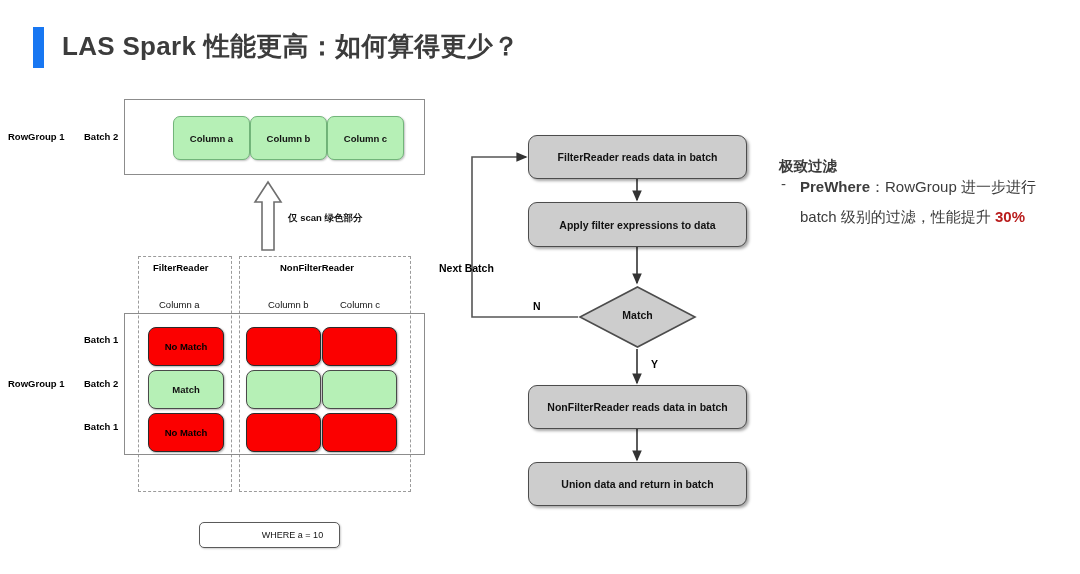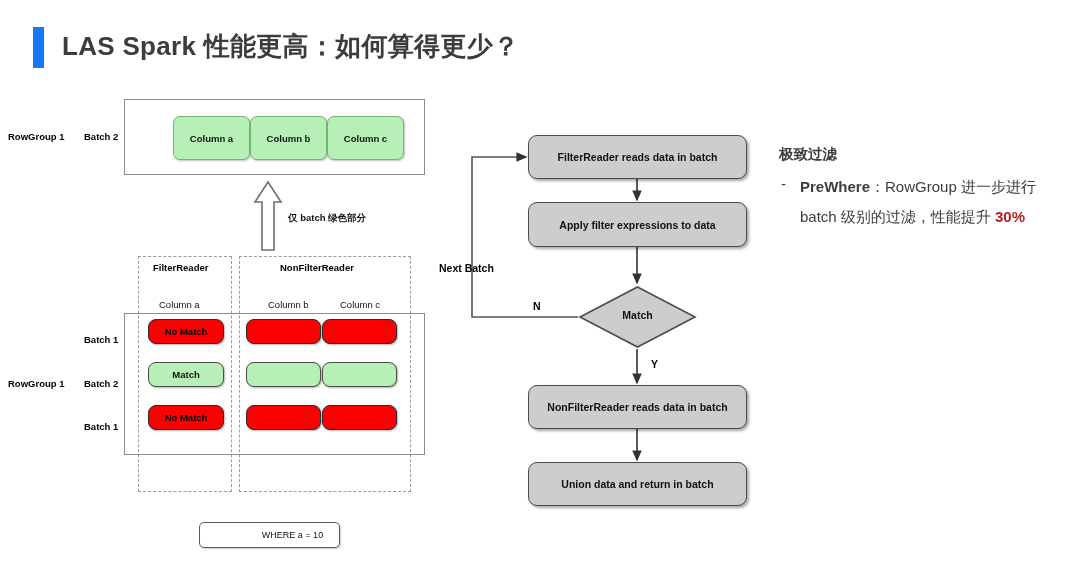--- a/index.html
+++ b/index.html
@@ -50,22 +50,22 @@
   
   #bottom-rect{left:124px;top:313px;width:301px;height:142px;border:1.4px solid #8c8c8c;box-sizing:border-box;background:transparent;}
 
   
   #lbl-rowgroup-bot{left:8px;top:378px;}
   #lbl-b1{left:84px;top:334px;}
   #lbl-b2{left:84px;top:378px;}
   #lbl-b3{left:84px;top:421px;}
 
   
-  .cell{position:absolute;height:25px;border-radius:8px;display:flex;align-items:center;justify-content:center;
-        font-size:9.5px;font-weight:bold;box-shadow:1px 1px 2px rgba(0,0,0,.3);box-sizing:border-box;}
+  .cell{position:absolute;height:39px;border-radius:8px;display:flex;align-items:center;justify-content:center;
+        font-size:9.5px;font-weight:bold;box-shadow:1px 1px 2px rgba(0,0,0,.3);box-sizing:border-box;margin-top:8px;}
   .cell.red{background:#fb0000;border:1px solid #2b2b2b;color:#000;}
   .cell.green{background:#b6f0b6;border:1px solid #4a4a4a;color:#111;}
   .col-a{left:148px;width:76px;}
   .col-b{left:246px;width:75px;}
   .col-c{left:322px;width:75px;}
   .row1{top:319px;}
   .row2{top:362px;}
   .row3{top:405px;}
 
   
@@ -86,21 +86,21 @@
   #diamond-wrap{left:578px;top:285px;width:119px;height:64px;}
   #diamond-label{left:578px;top:309px;width:119px;text-align:center;font-size:10.5px;font-weight:bold;color:#111;}
 
   #lbl-next-batch{left:439px;top:262px;font-size:10.5px;font-weight:bold;color:#000;}
   #lbl-n{left:533px;top:300px;font-size:10.5px;font-weight:bold;color:#000;}
   #lbl-y{left:651px;top:358px;font-size:10.5px;font-weight:bold;color:#000;}
 
   #flow-svg{left:440px;top:120px;width:330px;height:400px;pointer-events:none;}
 
   
-  #side-heading{left:779px;top:145px;font-size:14.5px;font-weight:bold;color:#3c3c3c;white-space:nowrap;}
+  #side-heading{left:779px;top:157px;font-size:14.5px;font-weight:bold;color:#3c3c3c;white-space:nowrap;}
   #bullet-dash{left:781px;top:175px;font-size:15px;color:#444;}
   #bullet-text{left:800px;top:172px;width:250px;font-size:15px;line-height:30px;color:#3c3c3c;}
   #bullet-text b{font-weight:bold;}
   .hl-red{color:#b91c1c;font-weight:bold;}
 </style>
 </head>
 <body>
 
 <div class="abs" id="title-accent"></div>
 <div class="abs" id="page-title">LAS Spark 性能更高：如何算得更少？</div>
@@ -109,21 +109,21 @@
 <div class="abs lbl" id="lbl-batch-top">Batch 2</div>
 
 <div class="abs" id="top-rect"></div>
 <div class="colbox" id="green-col-a">Column a</div>
 <div class="colbox" id="green-col-b">Column b</div>
 <div class="colbox" id="green-col-c">Column c</div>
 
 <svg class="abs" id="up-arrow" viewBox="0 0 30 72">
   <polygon points="15,2 28,22 21,22 21,70 9,70 9,22 2,22" fill="#ffffff" stroke="#6f6f6f" stroke-width="1.6"></polygon>
 </svg>
-<div class="abs" id="scan-note">仅 batch 绿色部分</div>
+<div class="abs" id="scan-note">仅 scan 绿色部分</div>
 
 <div class="dash" id="dash-filter"></div>
 <div class="dash" id="dash-nonfilter"></div>
 <div class="abs lbl" id="lbl-filterreader">FilterReader</div>
 <div class="abs lbl" id="lbl-nonfilterreader">NonFilterReader</div>
 
 <div class="abs lbl-reg" id="lbl-c-a">Column a</div>
 <div class="abs lbl-reg" id="lbl-c-b">Column b</div>
 <div class="abs lbl-reg" id="lbl-c-c">Column c</div>
 

